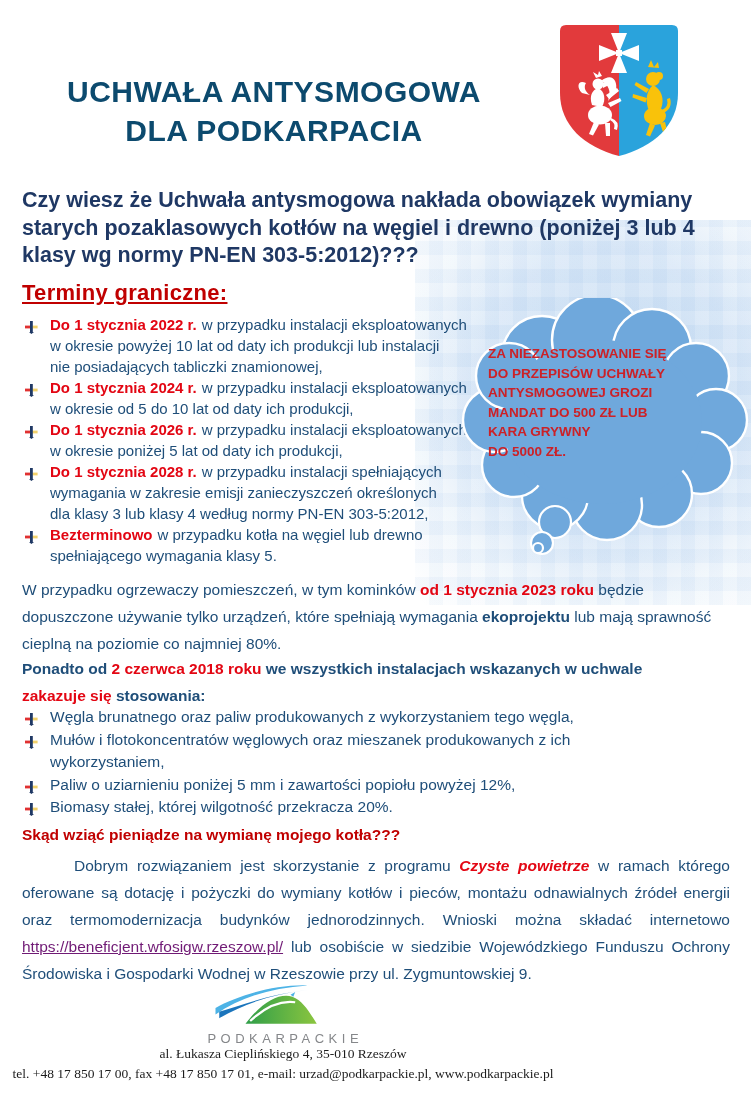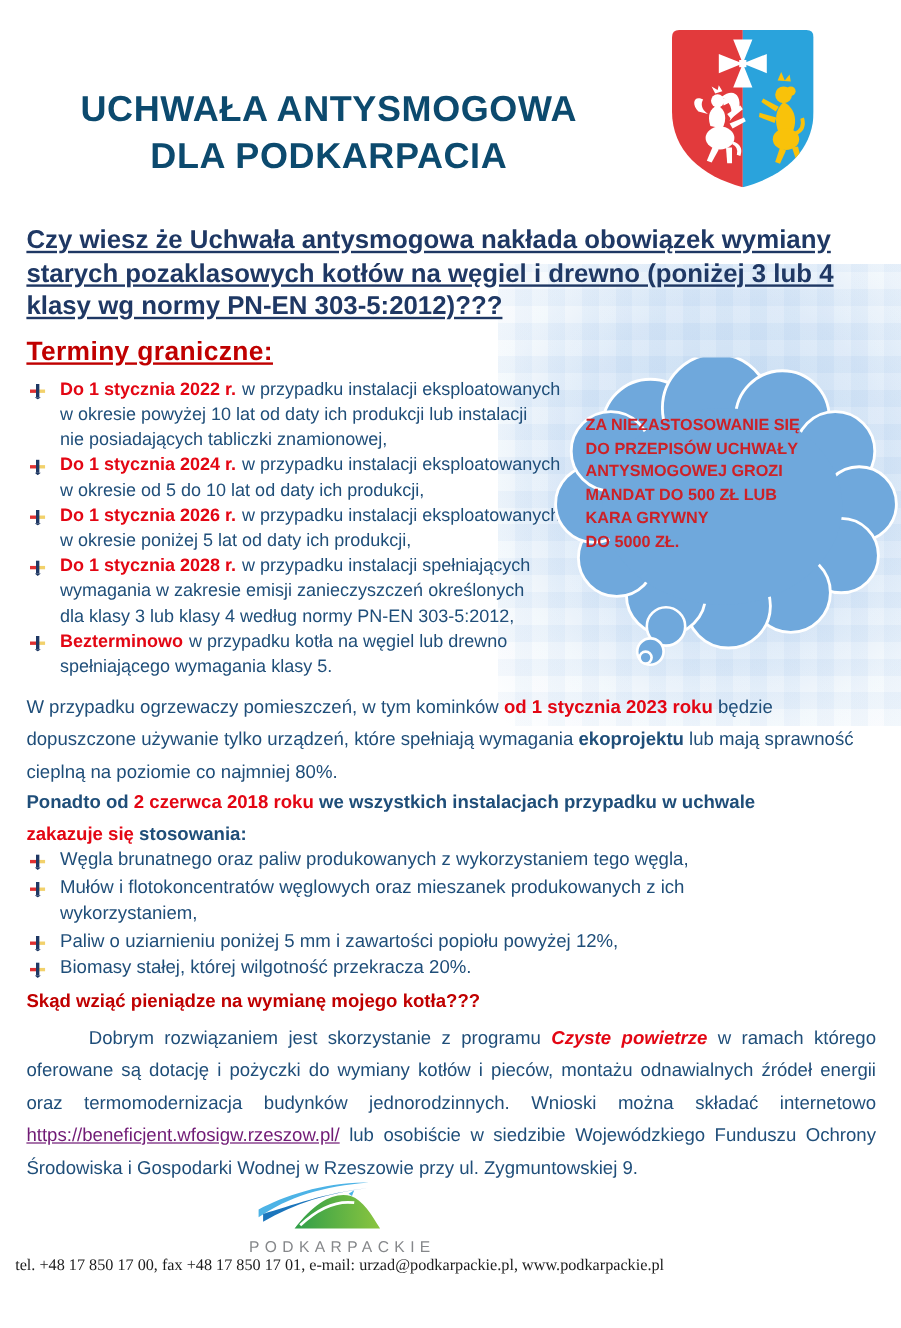--- a/index.html
+++ b/index.html
@@ -18,21 +18,21 @@
       repeating-linear-gradient(90deg, rgba(255,255,255,0.10) 0 14px, rgba(170,200,235,0.10) 14px 28px),
       radial-gradient(ellipse at 58% 45%, rgba(188,214,240,0.95) 0%, rgba(203,223,244,0.75) 48%, rgba(224,237,249,0.45) 72%, rgba(255,255,255,0) 98%);
   }
 
   #title-block { left:26px; top:72px; width:496px; text-align:center;
     font-weight:bold; font-size:30px; line-height:39px; color:#0c4a6e; letter-spacing:0.5px; }
 
   #crest { left:556px; top:21px; width:126px; height:141px; }
 
   #question { left:22px; top:187px; width:714px; font-weight:bold;
-    font-size:21.5px; line-height:27.5px; color:#1f3864;text-decoration:underline; }
+    font-size:21.5px; line-height:27.5px; color:#1f3864; }
 
   #deadlines-heading { left:22px; top:280px; font-weight:bold; font-size:22px;
     color:#c00000; text-decoration:underline; letter-spacing:0.3px;text-align:center; }
 
   .bullet-list { font-size:15px; line-height:21px; color:#1f4e79; }
   #deadline-list { left:22px; top:314px; width:452px; }
   .li { position:relative; padding-left:28px; }
   .li .bullet { position:absolute; left:3px; top:4px; width:13px; height:13px; }
   .date { font-weight:bold; color:#e30613; margin-right:5px; }
   .t { white-space:pre-line; }
@@ -207,21 +207,21 @@
   <div id="cloud-text">ZA NIEZASTOSOWANIE SIĘ
 DO PRZEPISÓW UCHWAŁY
 ANTYSMOGOWEJ GROZI
 MANDAT DO 500 ZŁ LUB
 KARA GRYWNY
 DO 5000 ZŁ.</div>
 </div>
 
 <p id="para-heaters" class="abs para"><span>W przypadku ogrzewaczy pomieszczeń, w tym kominków </span><span class="red-b">od 1 stycznia 2023 roku</span><span> będzie dopuszczone używanie tylko urządzeń, które spełniają wymagania </span><span class="blue-b">ekoprojektu</span><span> lub mają sprawność cieplną na poziomie co najmniej 80%.</span></p>
 
-<p id="para-bans" class="abs para"><span>Ponadto od </span><span class="red-b">2 czerwca 2018 roku</span><span> we wszystkich instalacjach przypadku w uchwale
+<p id="para-bans" class="abs para"><span>Ponadto od </span><span class="red-b">2 czerwca 2018 roku</span><span> we wszystkich instalacjach wskazanych w uchwale
 </span><span class="red-b">zakazuje się</span><span> stosowania:</span></p>
 
 <div id="ban-list" class="abs bullet-list">
   <div class="li">
     <span class="bullet"><svg width="13" height="13" viewBox="0 0 13 13">
           <rect x="0" y="4.6" width="5.2" height="2.8" fill="#e03131"></rect>
           <rect x="7.4" y="4.6" width="5.2" height="2.8" fill="#f2d16b"></rect>
           <rect x="5" y="0" width="2.8" height="11" fill="#1f3864"></rect>
           <path d="M4,11 L9,11 L6.4,13 Z" fill="#1f3864"></path>
         </svg></span>
@@ -271,14 +271,15 @@
     <path d="M8,34 C34,16 66,6 106,3 C68,2 30,15 8,27 Z" fill="#4db3e6"></path>
     <path d="M12,38 C40,22 70,12 106,8 C68,12 36,24 12,31 Z" fill="#1b75bc"></path>
     <path d="M40,44 C58,20 76,11 90,15 C101,19 108,31 116,44 Z" fill="url(#hillGrad)"></path>
     <path d="M45,41 C61,26 78,19 93,21" stroke="#ffffff" stroke-width="2.4" fill="none"></path>
     <path d="M88,13 l5,-3 -2,5 Z" fill="#4db3e6"></path>
   </svg>
   <div id="logo-text">PODKARPACKIE</div>
 </div>
 
 <div id="footer-text" class="abs">
+  <div>al. Łukasza Cieplińskiego 4, 35-010 Rzeszów</div>
   <div>tel. +48 17 850 17 00, fax +48 17 850 17 01,  e-mail: urzad@podkarpackie.pl,  www.podkarpackie.pl</div>
 </div>
 
 </body></html>

